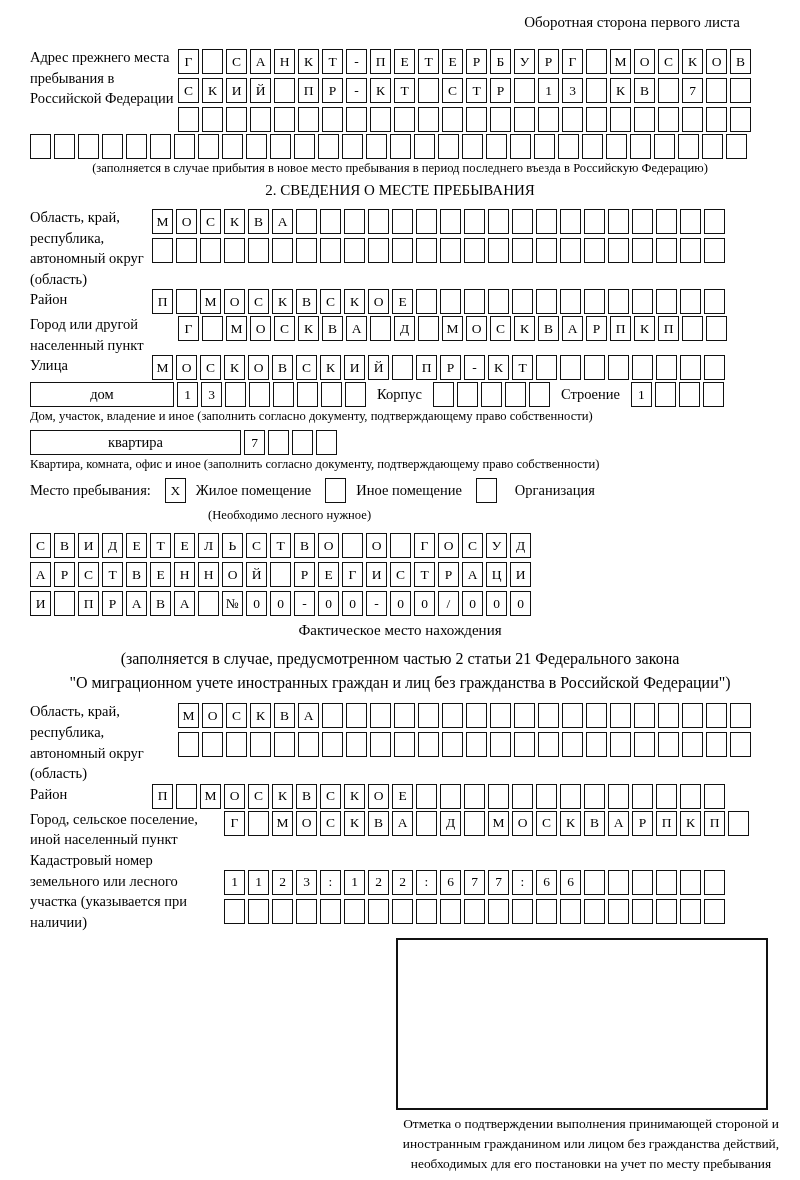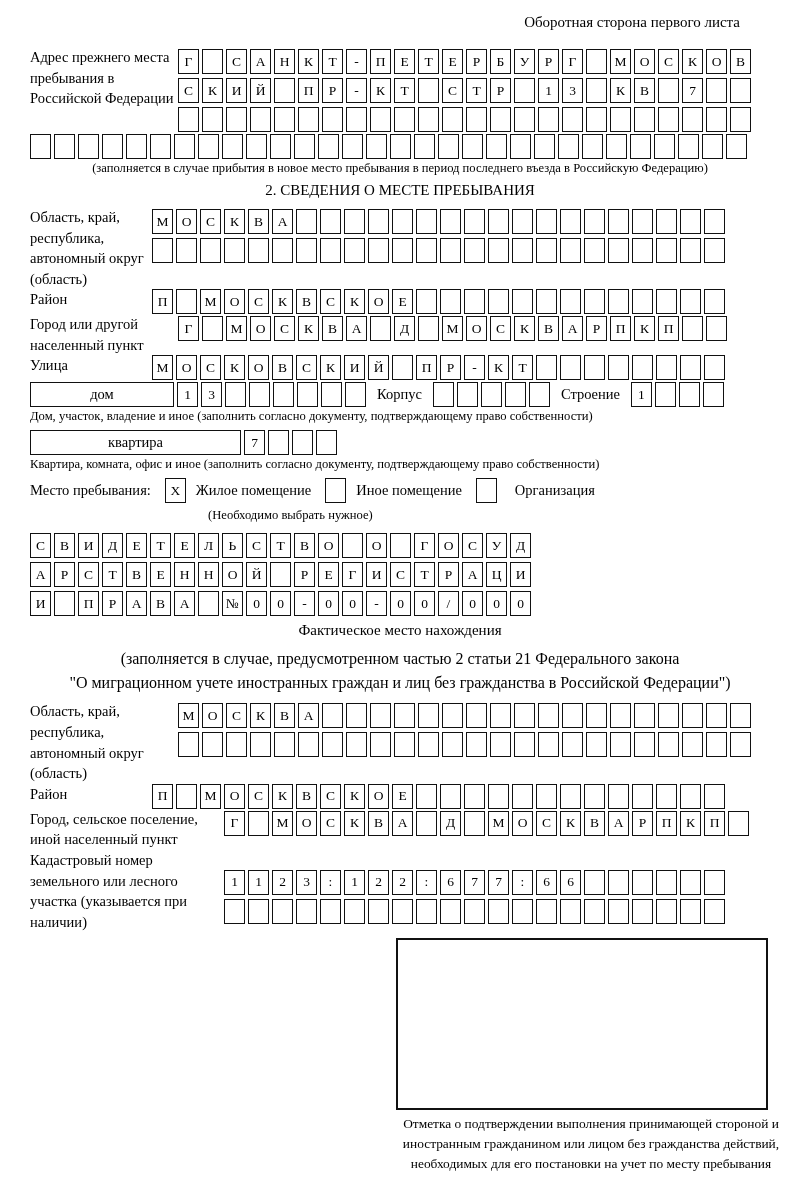--- a/index.html
+++ b/index.html
@@ -350,21 +350,21 @@
 
   <div class="chk-row">
     <span>Место пребывания:</span>
     <span class="cell">X</span>
     <span>Жилое помещение</span>
     <span class="cell"></span>
     <span>Иное помещение</span>
     <span class="cell" style="margin-right:18px;"></span>
     <span>Организация</span>
   </div>
-  <div class="chk-note">(Необходимо выбрать нужное)</div>
+  <div class="chk-note">(Необходимо лесного нужное)</div>
 
   <div class="block">
     <div class="rows rows-pad">
       <div class="row">
           <span class="cell">С</span>
           <span class="cell">В</span>
           <span class="cell">И</span>
           <span class="cell">Д</span>
           <span class="cell">Е</span>
           <span class="cell">Т</span>

